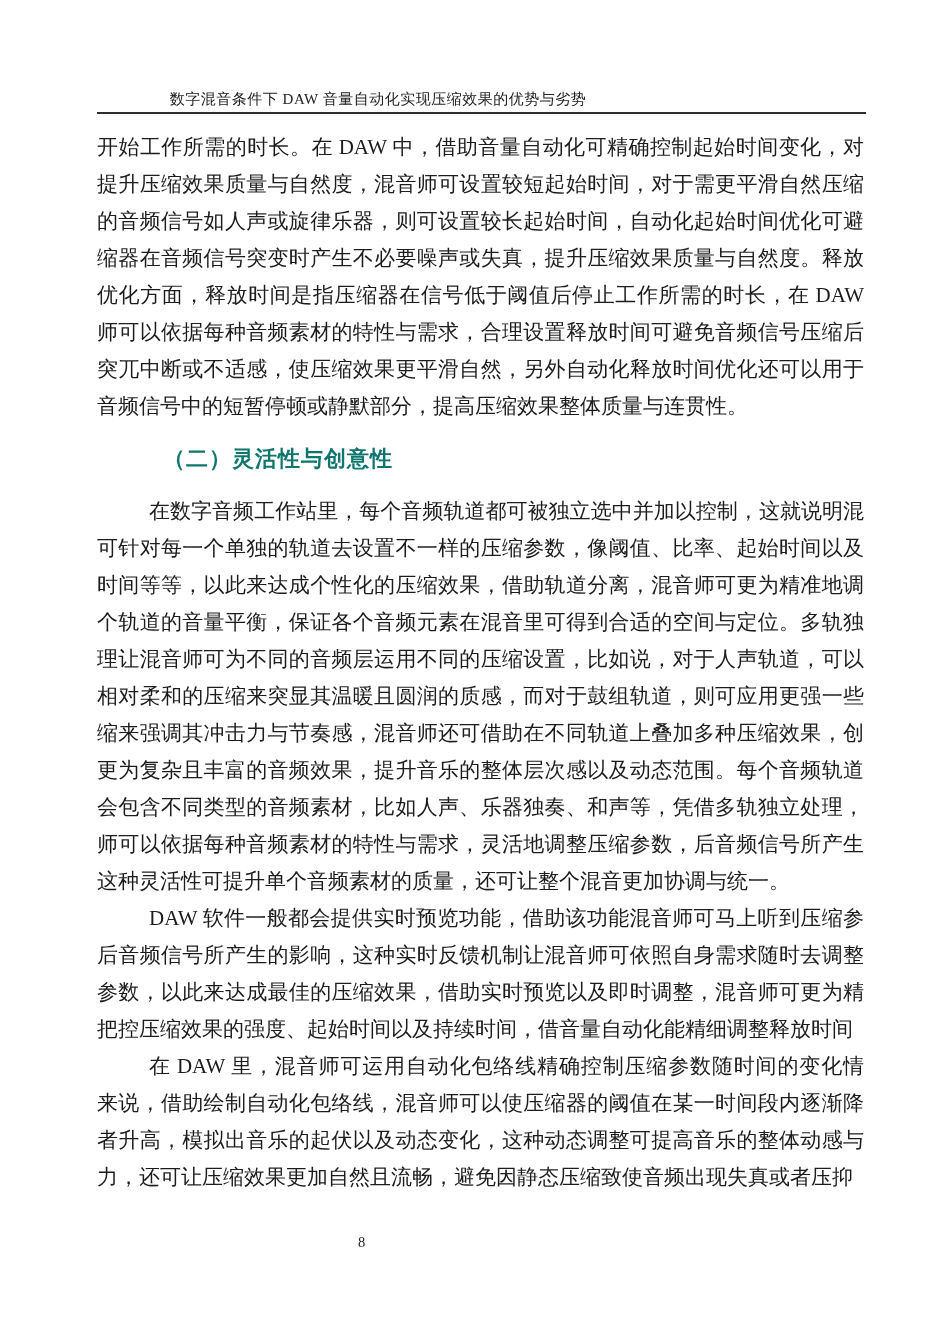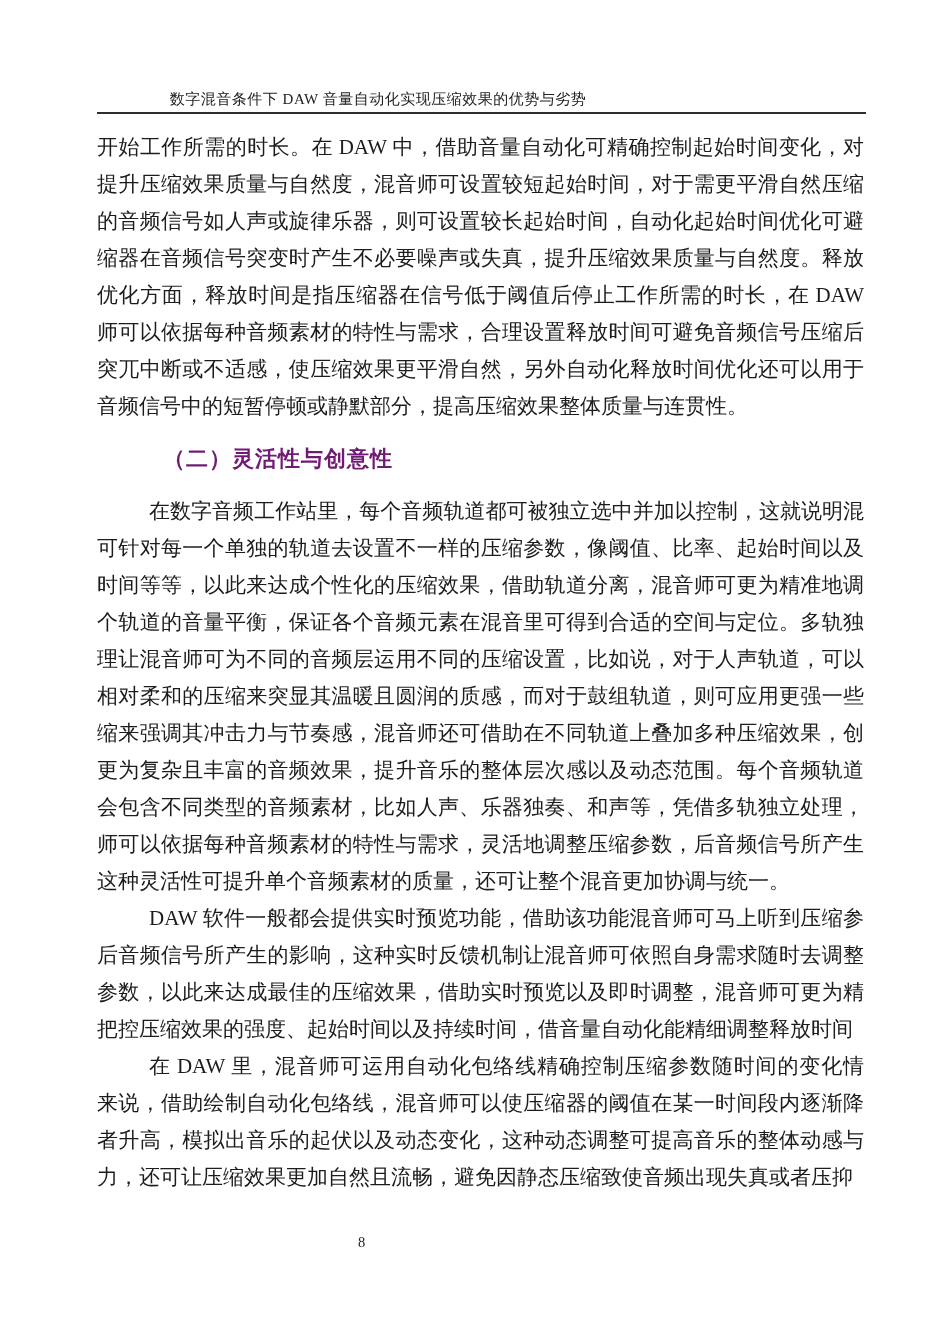--- a/index.html
+++ b/index.html
@@ -55,21 +55,21 @@
     text-indent: 52px;
   }
   .section-heading {
     height: 68px;
     line-height: 68px;
     padding-left: 66px;
     font-family: "Liberation Sans", "DejaVu Sans", sans-serif;
     font-weight: 700;
     font-size: 22px;
     letter-spacing: 1px;
-    color: #701a75;
+    color: #0f766e;
   }
   .page-number {
     position: absolute;
     top: 1233px;
     left: 358px;
     font-size: 14.5px;
     line-height: 18px;
     color: #222222;
   }
 </style>

